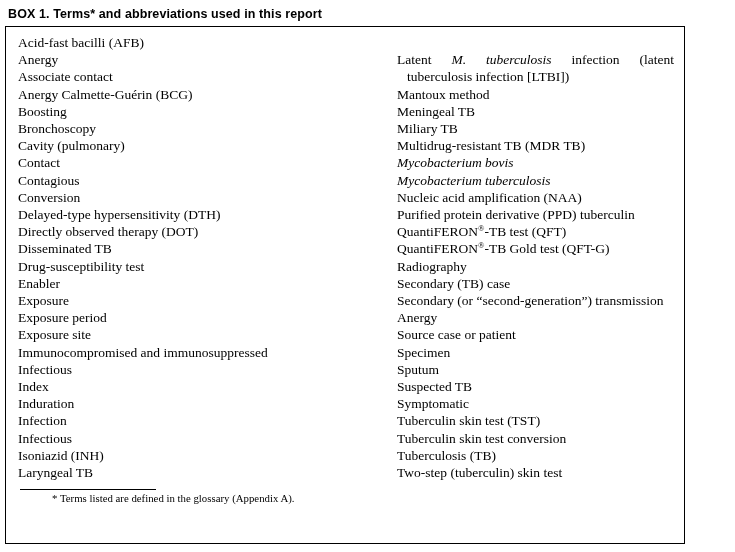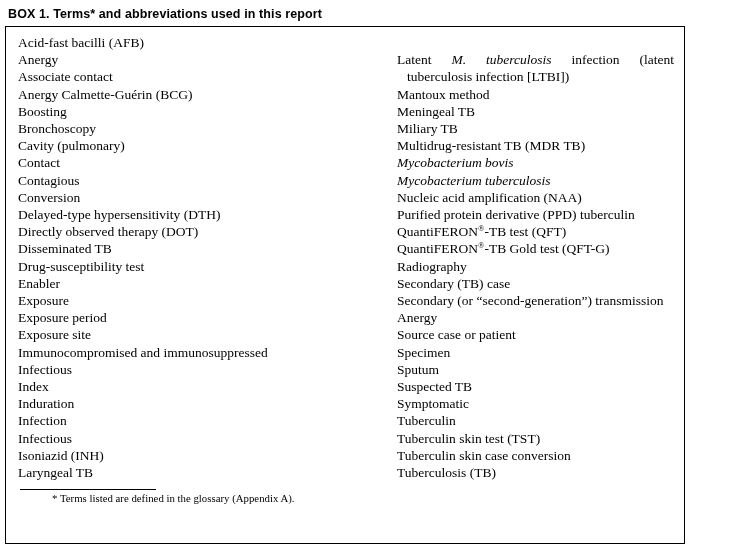--- a/index.html
+++ b/index.html
@@ -112,23 +112,23 @@
           <div class="term"><span>QuantiFERON</span><sup>®</sup><span>-TB Gold test (QFT-G)</span></div>
           <div class="term"><span>Radiography</span></div>
           <div class="term"><span>Secondary (TB) case</span></div>
           <div class="term"><span>Secondary (or “second-generation”) transmission</span></div>
           <div class="term"><span>Anergy</span></div>
           <div class="term"><span>Source case or patient</span></div>
           <div class="term"><span>Specimen</span></div>
           <div class="term"><span>Sputum</span></div>
           <div class="term"><span>Suspected TB</span></div>
           <div class="term"><span>Symptomatic</span></div>
-          <div class="term"><span>Tuberculin</span></div>
           <div class="term"><span>Tuberculin skin test (TST)</span></div>
-          <div class="term"><span>Tuberculin skin case conversion</span></div>
+          <div class="term"><span>Tuberculin skin test conversion</span></div>
           <div class="term"><span>Tuberculosis (TB)</span></div>
+          <div class="term"><span>Two-step (tuberculin) skin test</span></div>
         </div>
     </div>
 
     <div class="footnote-rule"></div>
     <div class="footnote">* Terms listed are defined in the glossary (Appendix A).</div>
   </div>
 </div>
 
 </body></html>

